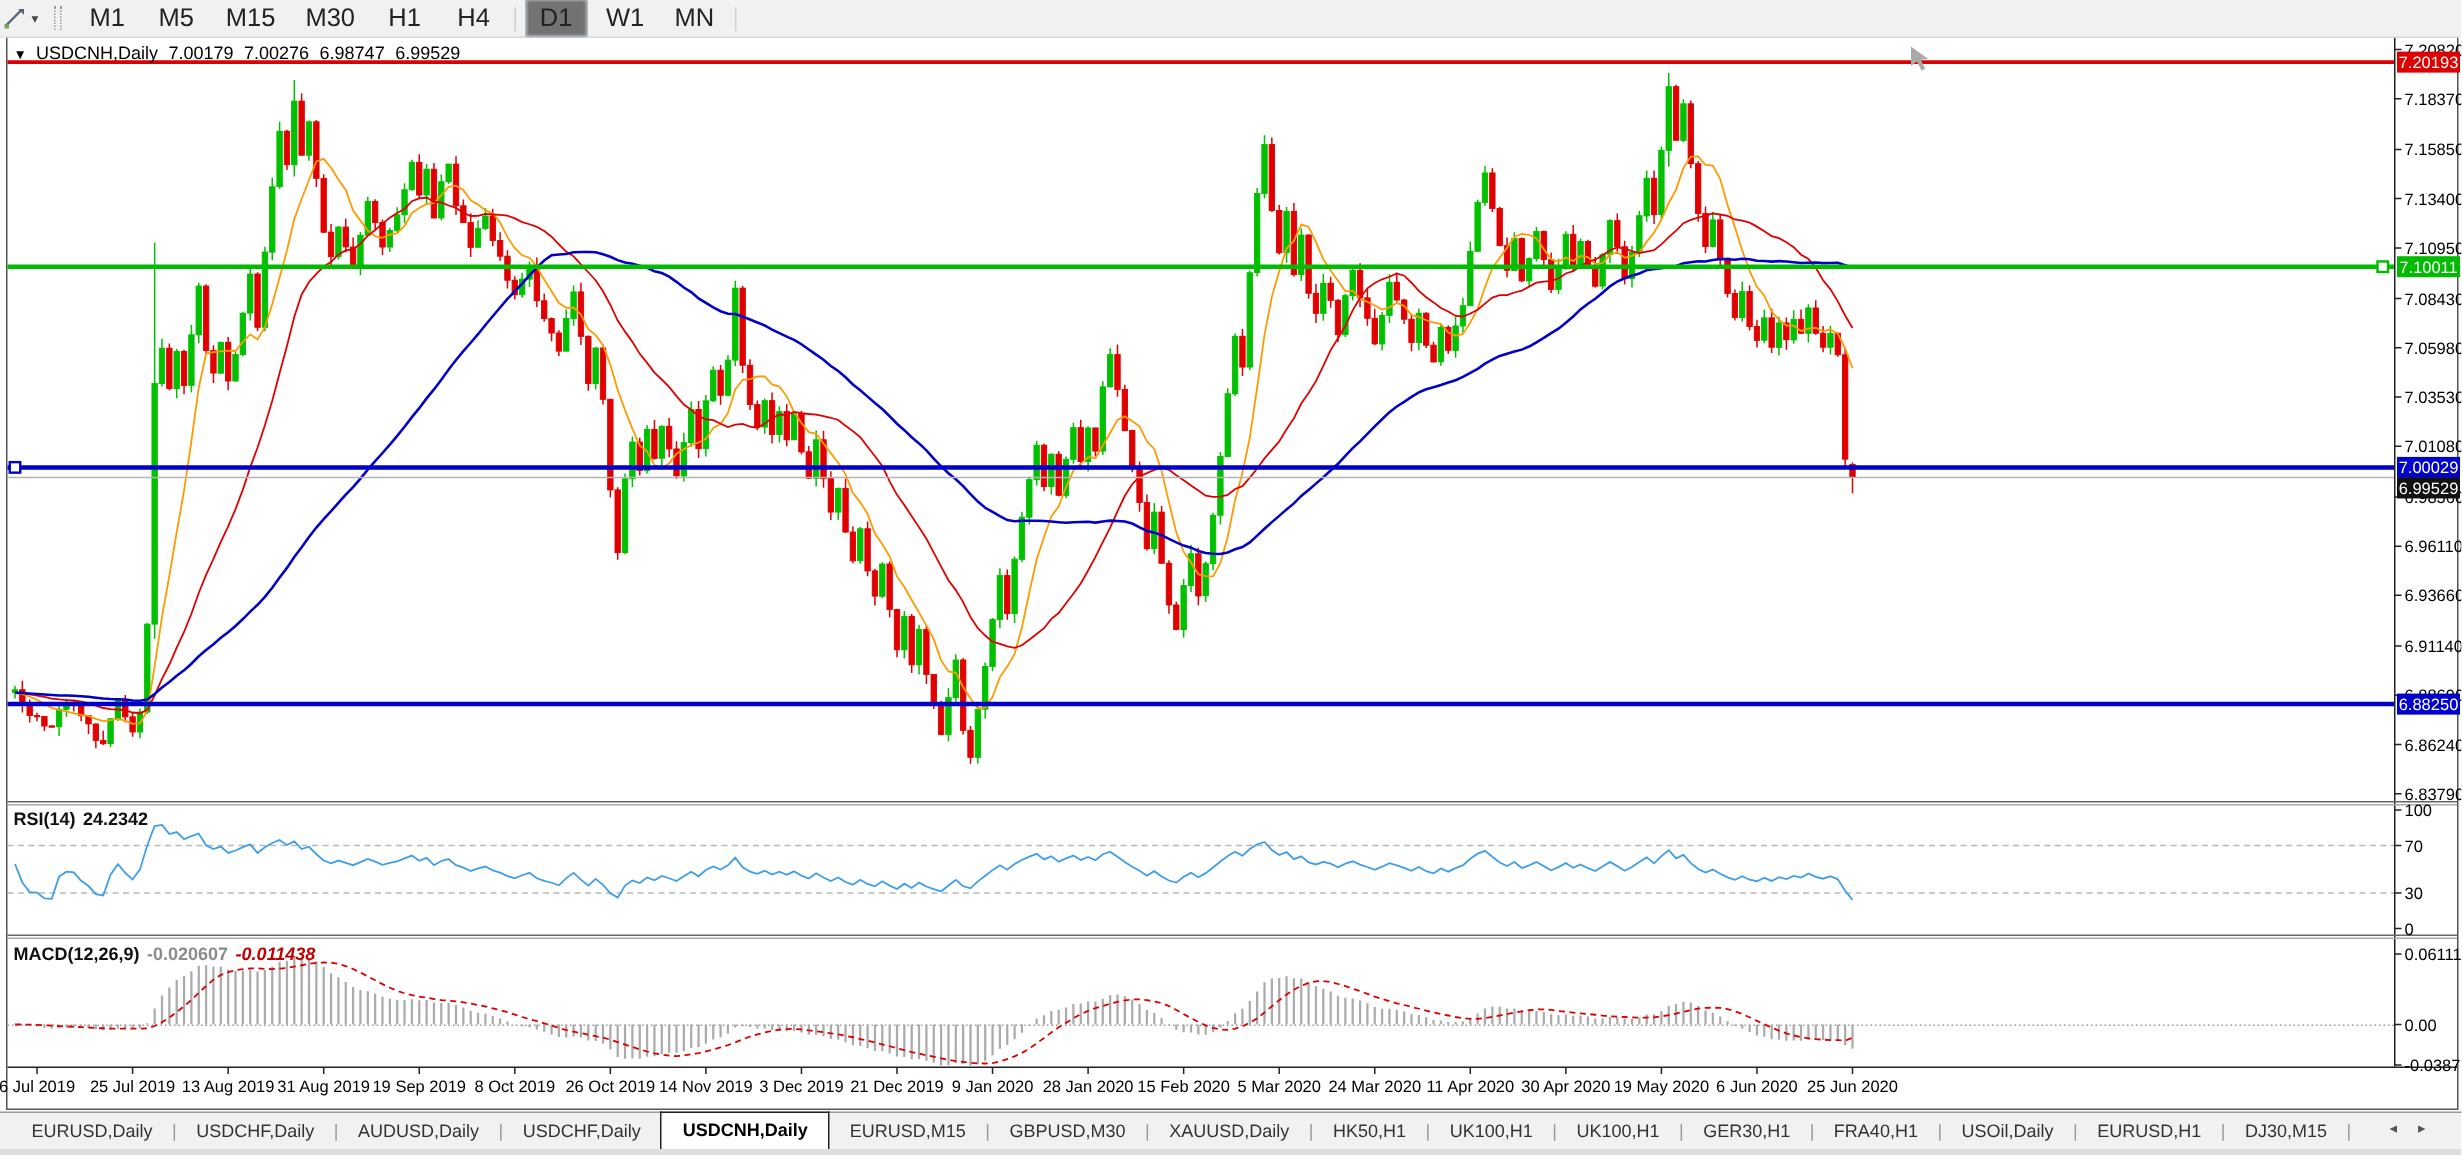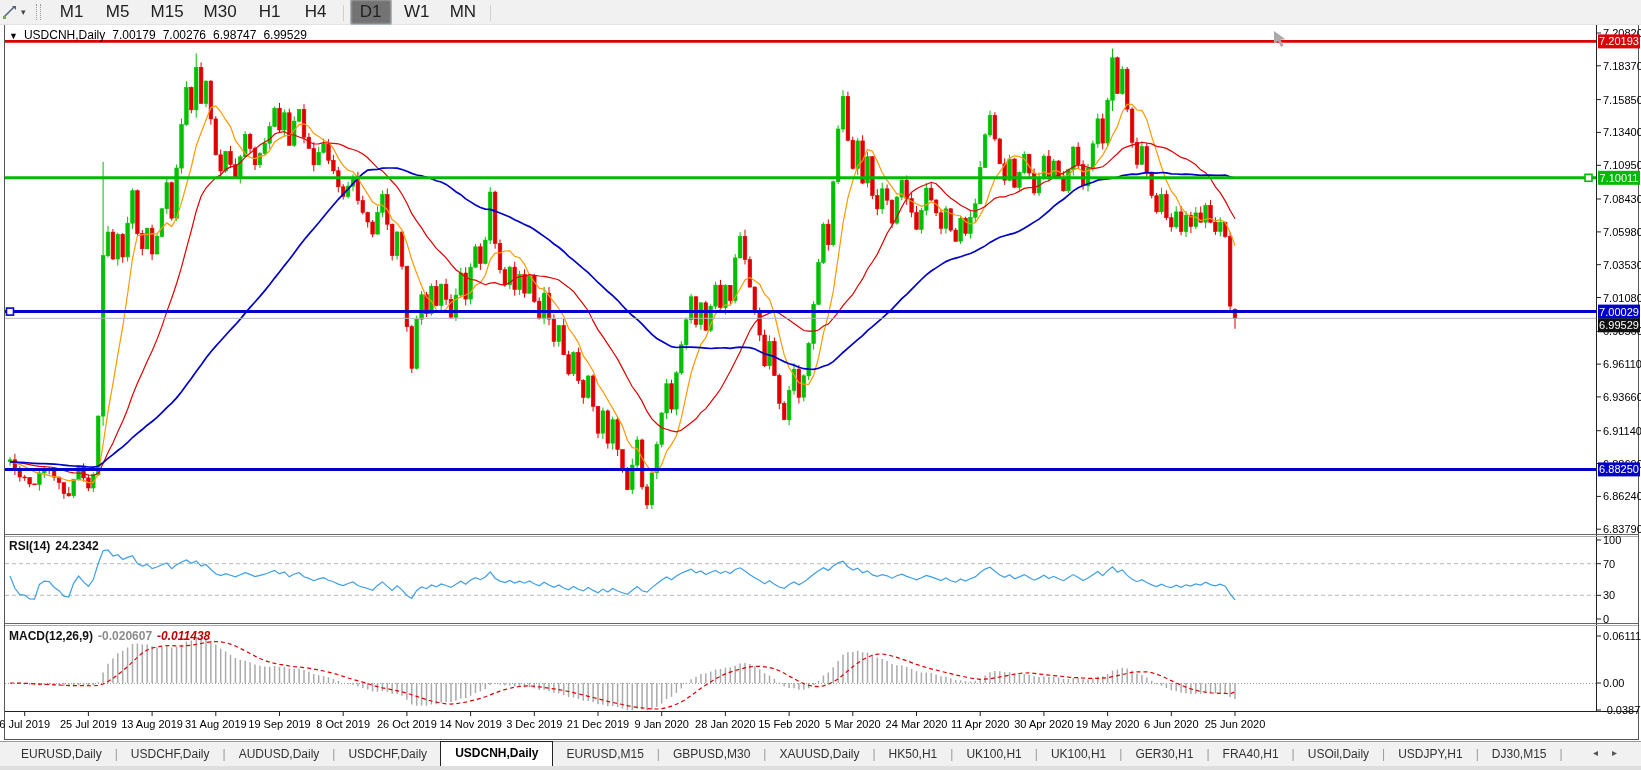--- a/index.html
+++ b/index.html
@@ -499,21 +499,21 @@
         <span class="tab">UK100,H1</span>
         <span class="tabsep">|</span>
         <span class="tab">UK100,H1</span>
         <span class="tabsep">|</span>
         <span class="tab">GER30,H1</span>
         <span class="tabsep">|</span>
         <span class="tab">FRA40,H1</span>
         <span class="tabsep">|</span>
         <span class="tab">USOil,Daily</span>
         <span class="tabsep">|</span>
-        <span class="tab">USDJPY,H1</span>
+        <span class="tab">EURUSD,H1</span>
         <span class="tabsep">|</span>
         <span class="tab">DJ30,M15</span>
         <span class="tabsep">|</span>
       </div>
     <div class="tab-arrows">
       <span>◂</span><span>▸</span>
     </div>
   </div>
 
   <div class="bottom-strip"></div>

